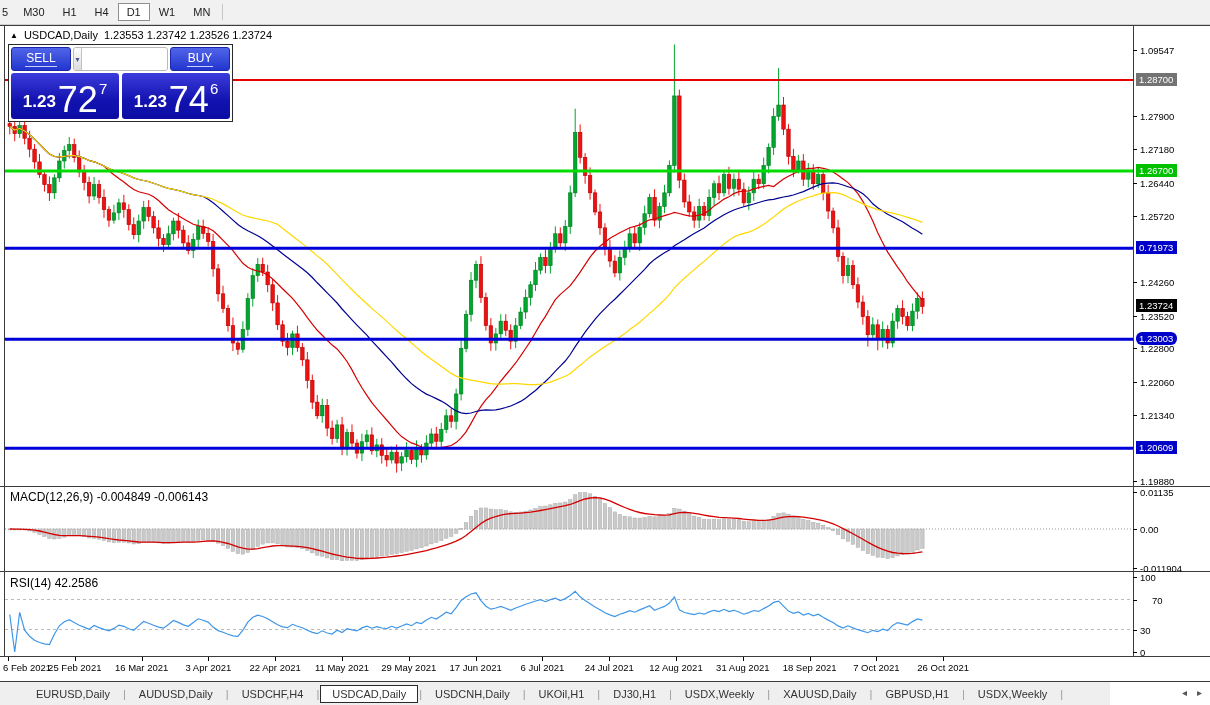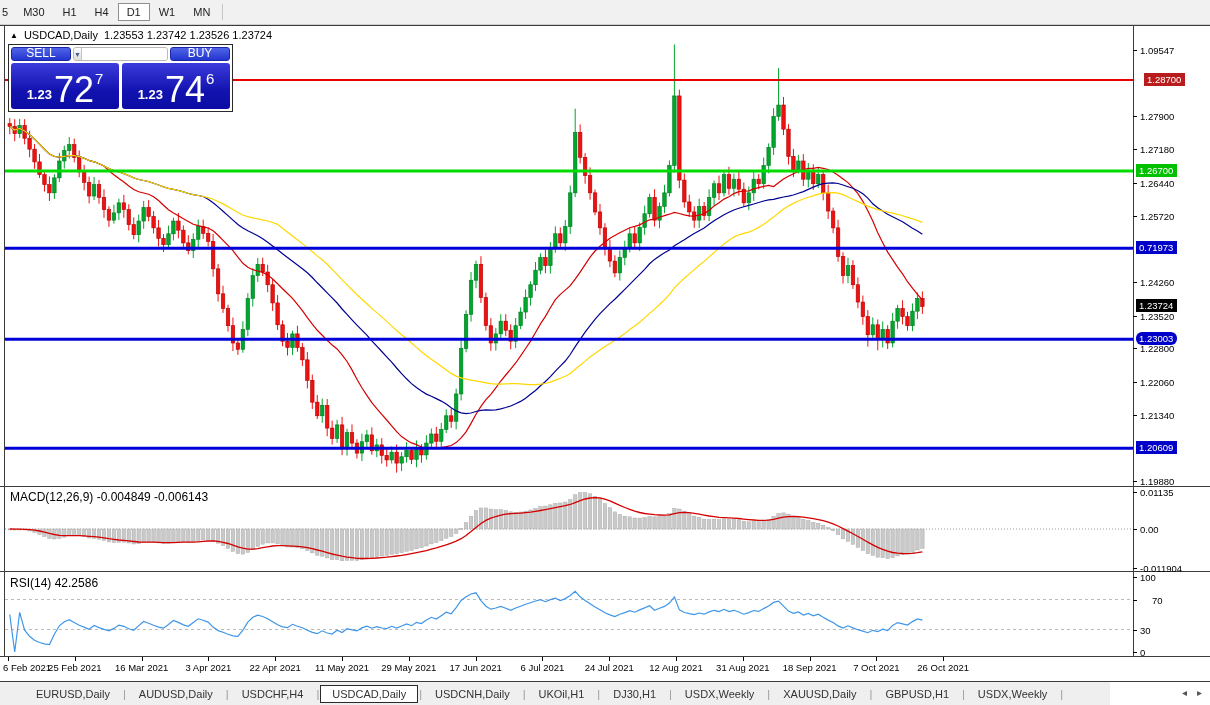--- a/index.html
+++ b/index.html
@@ -15,34 +15,34 @@
   
   .hline-black{position:absolute;left:0;width:1210px;height:1px;background:#3c3c3c;}
   #border-left{position:absolute;left:4px;top:26px;width:1px;height:655px;background:#3c3c3c;}
   #axis-vline{position:absolute;left:1133px;top:26px;width:1px;height:630px;background:#3c3c3c;}
   
   #chart-title{position:absolute;left:10px;top:29px;font-size:11px;color:#000;display:flex;gap:6px;align-items:center;}
   #chart-title .tri{font-size:8px;}
   
   #trade-panel{position:absolute;left:8px;top:44px;width:219px;background:#fff;border:1px solid #2a2a2a;
                padding:2px;z-index:30;}
-  .tp-row1{display:flex;align-items:stretch;height:14px;gap:2px;}
+  .tp-row1{display:flex;align-items:stretch;height:24px;gap:2px;}
   .btn-trade{flex:0 0 58px;border:1px solid #1a27a8;border-radius:3px;color:#fff;font-size:12px;
              background:linear-gradient(#5065e8,#2335cf);display:flex;align-items:center;justify-content:center;cursor:pointer;}
   .btn-trade span{border-bottom:1px solid rgba(255,255,255,.75);padding:0 1px 1px;}
   .vol-box{flex:1;display:flex;align-items:stretch;background:#e9e9e9;border:1px solid #b9b9b9;border-radius:3px;overflow:hidden;}
   .spin{width:19px;background:linear-gradient(#fdfdfd,#dcdcdc);border:0;display:flex;align-items:center;justify-content:center;
         color:#4a5a8a;font-size:7px;cursor:pointer;}
   .spin.dn{border-right:1px solid #c2c2c2;}
   .vol-input{flex:1;border:0;background:#fff;text-align:right;font-size:13px;padding:0 6px 0 0;color:#000;
              font-family:"Liberation Sans",sans-serif;}
   .tp-row2{display:flex;gap:3px;margin-top:2px;}
   .price-tile{flex:1;height:42px;border-radius:3px;background:linear-gradient(#3c3cdc,#1212b0 60%,#0c0ca4);
               color:#fff;display:flex;align-items:flex-end;justify-content:center;padding-bottom:4px;cursor:pointer;}
-  .price-tile .pfx{font-size:13px;font-weight:bold;margin:0 2px 3px 0;}
+  .price-tile .pfx{font-size:17px;font-weight:bold;margin:0 2px 3px 0;}
   .price-tile .big{font-size:36px;line-height:30px;font-weight:normal;}
   .price-tile .sup{font-size:15px;line-height:12px;margin:0 0 20px 1px;}
   
   .ax-lbl{position:absolute;left:1140px;font-size:9.5px;color:#000;white-space:nowrap;}
   .ax-box{position:absolute;left:1136px;font-size:9.5px;color:#fff;padding:1px 4px 1px 3px;white-space:nowrap;}
   .ax-tick{position:absolute;left:1133px;width:4px;height:1px;background:#000;}
   .ind-lbl{position:absolute;font-size:12px;color:#000;}
   
   #date-axis{position:absolute;left:0;top:657px;width:1210px;height:24px;background:#fff;}
   .date-lbl{position:absolute;top:5px;font-size:9.5px;color:#000;white-space:nowrap;}
@@ -710,21 +710,21 @@
       <div class="ax-tick" style="top: 315.69px;"></div>
       <div class="ax-lbl" style="top: 310.69px;">1.23520</div>
       <div class="ax-tick" style="top: 348.45px;"></div>
       <div class="ax-lbl" style="top: 343.45px;">1.22800</div>
       <div class="ax-tick" style="top: 382.12px;"></div>
       <div class="ax-lbl" style="top: 377.12px;">1.22060</div>
       <div class="ax-tick" style="top: 414.88px;"></div>
       <div class="ax-lbl" style="top: 409.88px;">1.21340</div>
       <div class="ax-tick" style="top: 481.31px;"></div>
       <div class="ax-lbl" style="top: 476.31px;">1.19880</div>
-      <div class="ax-box" style="top: 73px; background: #b91c1c; margin-left: 8px;">1.28700</div>
+      <div class="ax-box" style="top: 73px; background: #737373;">1.28700</div>
       <div class="ax-box" style="top: 164px; background: rgb(0, 192, 0);">1.26700</div>
       <div class="ax-box" style="top: 241.213px; background: rgb(0, 0, 200);">0.71973</div>
       <div class="ax-box" style="top: 332.213px; background: rgb(0, 0, 200); border-radius: 6px;">1.23003</div>
       <div class="ax-box" style="top: 441.14px; background: rgb(0, 0, 200);">1.20609</div>
       <div class="ax-box" style="top: 299.408px; background: rgb(0, 0, 0);">1.23724</div>
       <div class="ax-tick" style="top: 491.999px;"></div>
       <div class="ax-lbl" style="top: 486.999px;">0.01135</div>
       <div class="ax-tick" style="top: 529px;"></div>
       <div class="ax-lbl" style="top: 524px;">0.00</div>
       <div class="ax-tick" style="top: 567.807px;"></div>

